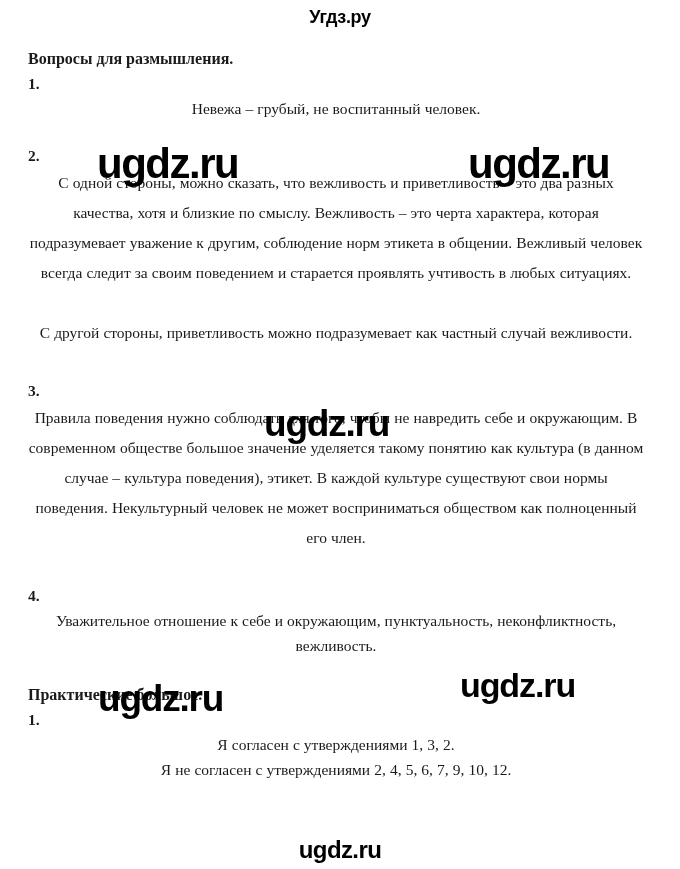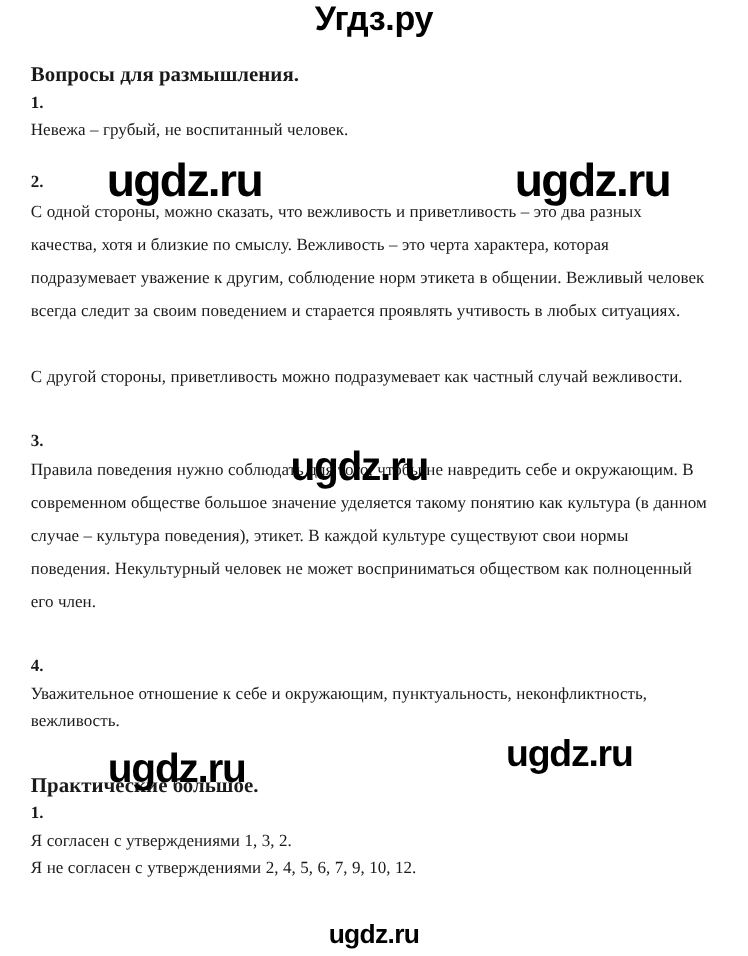--- a/index.html
+++ b/index.html
@@ -19,54 +19,54 @@
 
   
   .site-logo {
     position: absolute;
     top: 2px;
     left: 0;
     width: 680px;
     text-align: center;
     font-family: "Liberation Sans", "DejaVu Sans", sans-serif;
     font-weight: 700;
-    font-size: 31px;
+    font-size: 18px;
     letter-spacing: -0.3px;
     color: #000000;
     line-height: 30px;
     user-select: none;
   }
 
   
   .doc {
     position: absolute;
     top: 44px;
     left: 28px;
     width: 616px;
   }
 
   .heading {
     font-weight: 700;
-    font-size: 19px;
+    font-size: 16px;
     line-height: 25px;
-    margin: 12px 0 0 0;
+    margin: 2px 0 0 0;
   }
 
   .num {
     font-weight: 700;
     font-size: 15.5px;
     line-height: 25px;
     margin: 0;
   }
 
   .para {
     font-size: 15.5px;
     line-height: 30px;
     margin: 0;
-    text-align: left;
+    text-align: center;
     word-spacing: 0.2px;
   }
 
   .para.tight {
     line-height: 25px;
   }
   .gap-md { height: 22px; }
   .gap-lg { height: 30px; }
 
   

